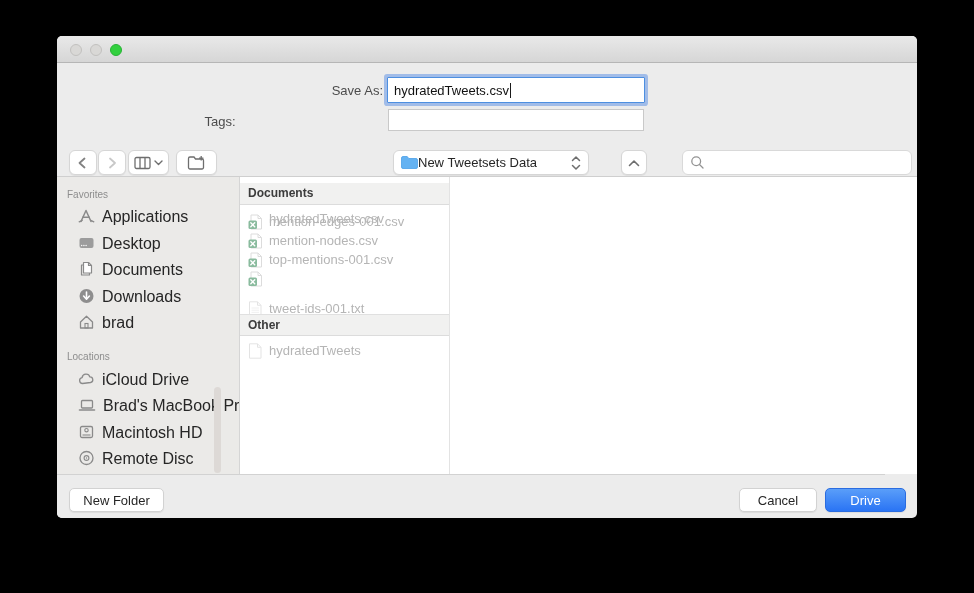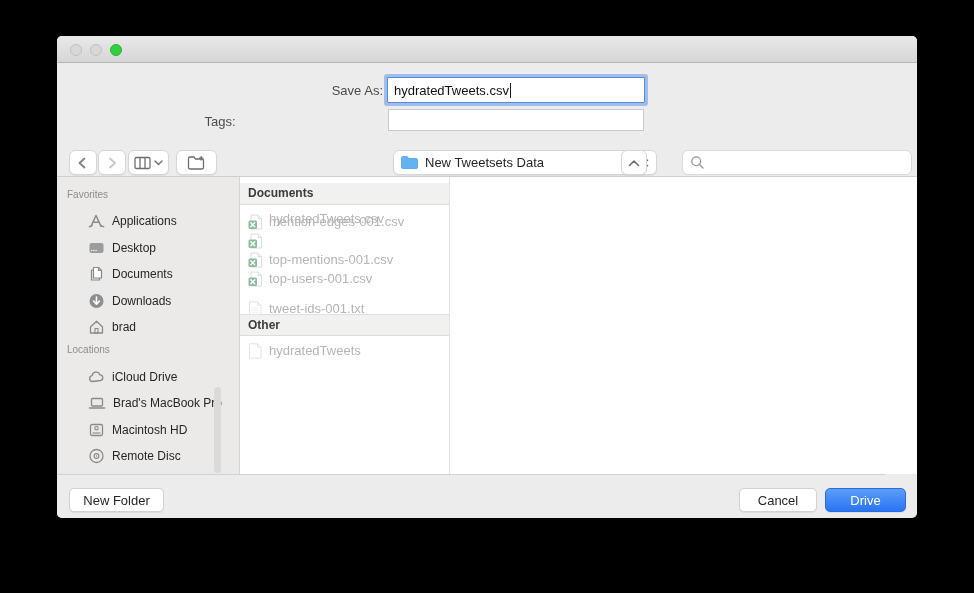--- a/index.html
+++ b/index.html
@@ -35,37 +35,37 @@
   
   .tbtn { position:absolute; top:114px; height:25px; background:#fff;
     border:1px solid #d6d6d6; border-radius:6px;
     box-shadow:0 1px 1px rgba(0,0,0,.06); display:flex;
     align-items:center; justify-content:center; cursor:default; }
   .btn-back { left:12px; width:28px; }
   .btn-fwd { left:41px; width:28px; }
   .btn-view { left:71px; width:41px; gap:3px; }
   .btn-newfolder-icon { left:119px; width:41px; }
   .btn-up { left:564px; width:26px; }
-  .dropdown { left:336px; width:264px; justify-content:flex-start; padding:0 7px; gap:7px; }
+  .dropdown { left:336px; width:196px; justify-content:flex-start; padding:0 7px; }
   .dropdown .dd-label { font-size:13px; color:#262626; flex:1; }
   .searchfield { position:absolute; left:625px; top:114px; width:230px; height:25px;
     background:#fff; border:1px solid #d9d9d9; border-radius:6px;
     display:flex; align-items:center; padding:0 7px; }
   .toolbar-sep { position:absolute; left:0; top:140px; width:100%; height:1px; background:#cfcfcf; }
 
   
   .content { position:absolute; left:0; top:141px; width:860px; height:297px; background:#fff; }
   .sidebar { position:absolute; left:0; top:0; width:183px; height:297px;
     background:#ebeae8; border-right:1px solid #d5d5d5; padding-top:9px; overflow:hidden; }
   .side-header { font-size:10px; color:#8d8d8d; padding-left:10px; height:18px;
     line-height:18px; }
-  .side-header.loc { margin-bottom:5px; }
+  .side-header.loc { margin-top:7px; margin-bottom:5px; }
   .side-header.fav { margin-bottom:4px; }
-  .side-item { display:flex; align-items:center; height:26.5px; padding-left:31px;
-    gap:7px; font-size:12px; color:#262626; cursor:default; white-space:nowrap; }
+  .side-item { display:flex; align-items:flex-start; height:26.5px; padding-left:21px;
+    gap:7px; font-size:16px; color:#262626; cursor:default; white-space:nowrap; }
   .side-item svg { flex:0 0 auto; }
   .side-scroll { position:absolute; left:157px; top:210px; width:7px; height:86px;
     border-radius:3.5px; background:#ddd9d6; }
 
   .filecol { position:absolute; left:183px; top:0; width:210px; height:297px;
     background:#fff; border-right:1px solid #e3e3e3; }
   .sec-header { position:absolute; left:0; width:100%; height:22px;
     background:#f1f1f0; border-top:1px solid #e0e0e0; border-bottom:1px solid #dcdcdc;
     font-size:12px; font-weight:700; color:#3c3c3c; line-height:21px; padding-left:8px; }
   .sec-header.h-docs { top:6px; border-top:none; }
@@ -276,20 +276,23 @@
         <div class="frow" style="top:54px">
           <span class="icon-wrap">
             <svg width="15" height="16" viewBox="0 0 15 16">
               <path d="M3 1 h7 l3.5 3.5 V15 H3 Z" fill="#fff" stroke="#c6c6c6" stroke-width="1"></path>
               <path d="M10 1 v3.5 h3.5" fill="none" stroke="#c6c6c6" stroke-width="1"></path>
               <rect x="0.5" y="6.5" width="8.5" height="8.5" rx="1.5" fill="#3d8f5f"></rect>
               <line x1="2.8" y1="8.8" x2="6.7" y2="12.7" stroke="#fff" stroke-width="1.4" stroke-linecap="round"></line>
               <line x1="6.7" y1="8.8" x2="2.8" y2="12.7" stroke="#fff" stroke-width="1.4" stroke-linecap="round"></line>
             </svg>
           </span>
+          <span class="name-wrap">
+              <span>mention-nodes.csv</span>
+            </span>
         </div>
 
         <div class="frow" style="top:73px">
           <span class="icon-wrap">
             <svg width="15" height="16" viewBox="0 0 15 16">
               <path d="M3 1 h7 l3.5 3.5 V15 H3 Z" fill="#fff" stroke="#c6c6c6" stroke-width="1"></path>
               <path d="M10 1 v3.5 h3.5" fill="none" stroke="#c6c6c6" stroke-width="1"></path>
               <rect x="0.5" y="6.5" width="8.5" height="8.5" rx="1.5" fill="#3d8f5f"></rect>
               <line x1="2.8" y1="8.8" x2="6.7" y2="12.7" stroke="#fff" stroke-width="1.4" stroke-linecap="round"></line>
               <line x1="6.7" y1="8.8" x2="2.8" y2="12.7" stroke="#fff" stroke-width="1.4" stroke-linecap="round"></line>
@@ -303,23 +306,20 @@
         <div class="frow" style="top:92px">
           <span class="icon-wrap">
             <svg width="15" height="16" viewBox="0 0 15 16">
               <path d="M3 1 h7 l3.5 3.5 V15 H3 Z" fill="#fff" stroke="#c6c6c6" stroke-width="1"></path>
               <path d="M10 1 v3.5 h3.5" fill="none" stroke="#c6c6c6" stroke-width="1"></path>
               <rect x="0.5" y="6.5" width="8.5" height="8.5" rx="1.5" fill="#3d8f5f"></rect>
               <line x1="2.8" y1="8.8" x2="6.7" y2="12.7" stroke="#fff" stroke-width="1.4" stroke-linecap="round"></line>
               <line x1="6.7" y1="8.8" x2="2.8" y2="12.7" stroke="#fff" stroke-width="1.4" stroke-linecap="round"></line>
             </svg>
           </span>
-          <span class="name-wrap">
-              <span>top-users-001.csv</span>
-            </span>
         </div>
 
         <div class="frow" style="top:122px">
           <span class="icon-wrap">
             <svg width="15" height="16" viewBox="0 0 15 16">
               <path d="M1.5 0.8 h8 l3.5 3.5 V15.2 H1.5 Z" fill="#fff" stroke="#d2d2d2" stroke-width="1"></path>
               <path d="M9.5 0.8 v3.5 h3.5" fill="none" stroke="#d2d2d2" stroke-width="1"></path>
               <line x1="3.5" y1="7" x2="11" y2="7" stroke="#e4e4e4" stroke-width="0.9"></line>
               <line x1="3.5" y1="9.2" x2="11" y2="9.2" stroke="#e4e4e4" stroke-width="0.9"></line>
               <line x1="3.5" y1="11.4" x2="11" y2="11.4" stroke="#e4e4e4" stroke-width="0.9"></line>

